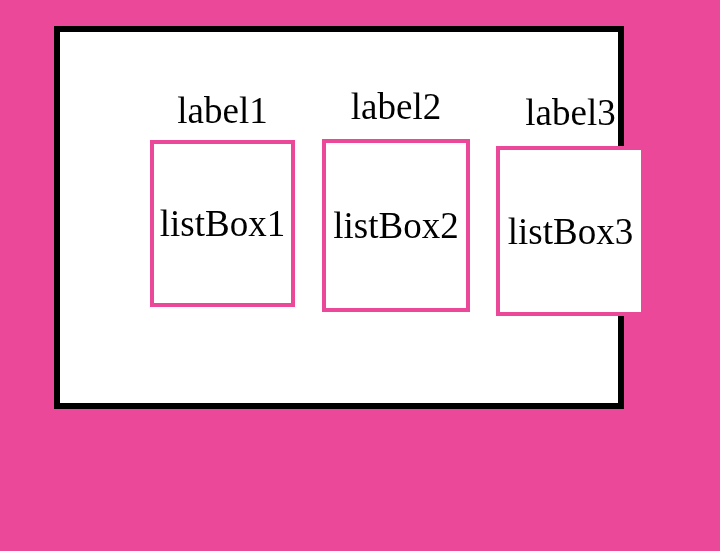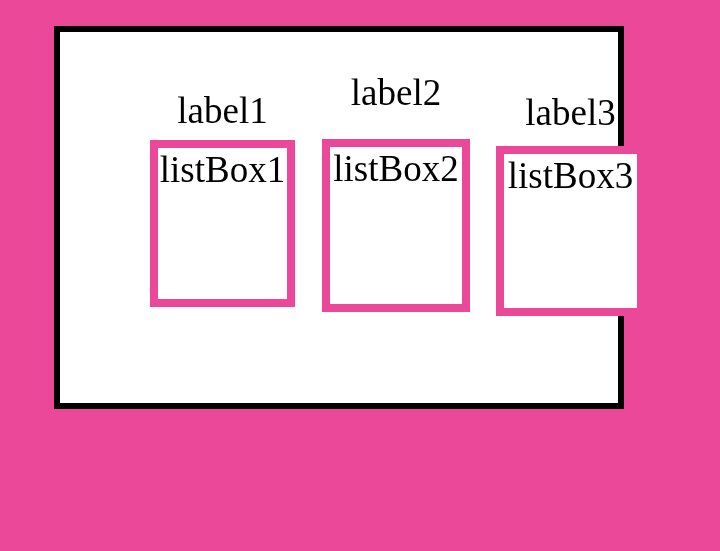--- a/index.html
+++ b/index.html
@@ -28,28 +28,29 @@
   }
   .field-label {
     position: absolute;
     font-size: 37px;
     line-height: 1.0;
     text-align: center;
     white-space: nowrap;
     color: #000000;
   }
   .label-1 { left: 90px;  top: 60px; width: 145px; }
-  .label-2 { left: 262px; top: 42px; width: 148px; }
+  .label-2 { left: 262px; top: 56px; width: 148px; }
   .label-3 { left: 436px; top: 62px; width: 149px; }
   .listbox {
     position: absolute;
-    border: 8px solid #ec4899;
+    border: 4px solid #ec4899;
     box-sizing: border-box;
     background: #ffffff;
     display: flex;
+    align-items: center;
     justify-content: center;
     font-size: 37px;
     white-space: nowrap;
     color: #000000;
   }
   .listbox-1 { left: 90px;  top: 108px; width: 145px; height: 167px; }
   .listbox-2 { left: 262px; top: 107px; width: 148px; height: 173px; }
   .listbox-3 { left: 436px; top: 108px; width: 149px; height: 170px; margin-top: 6px; }
 </style>
 </head>

